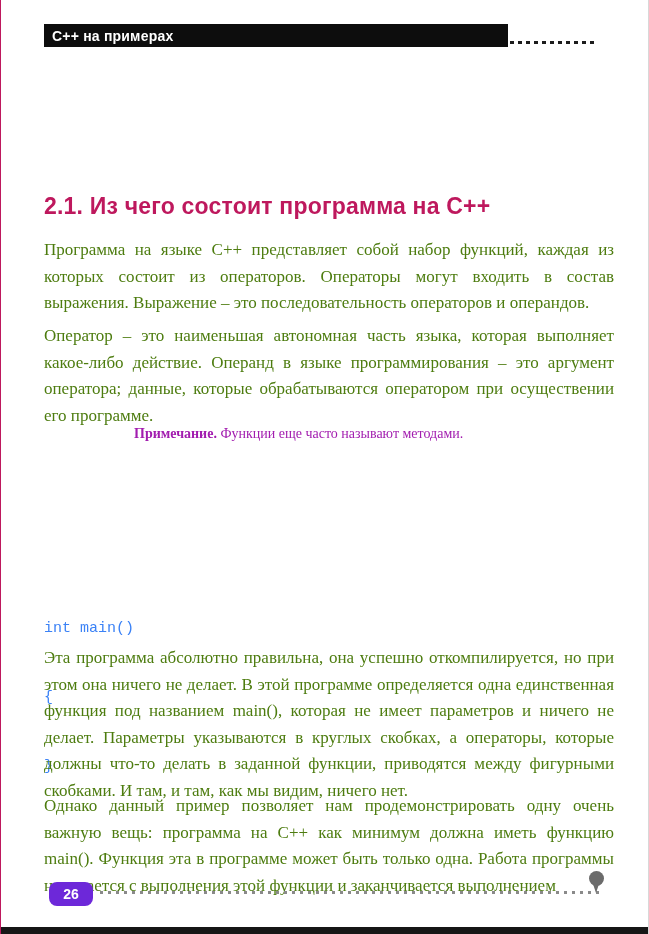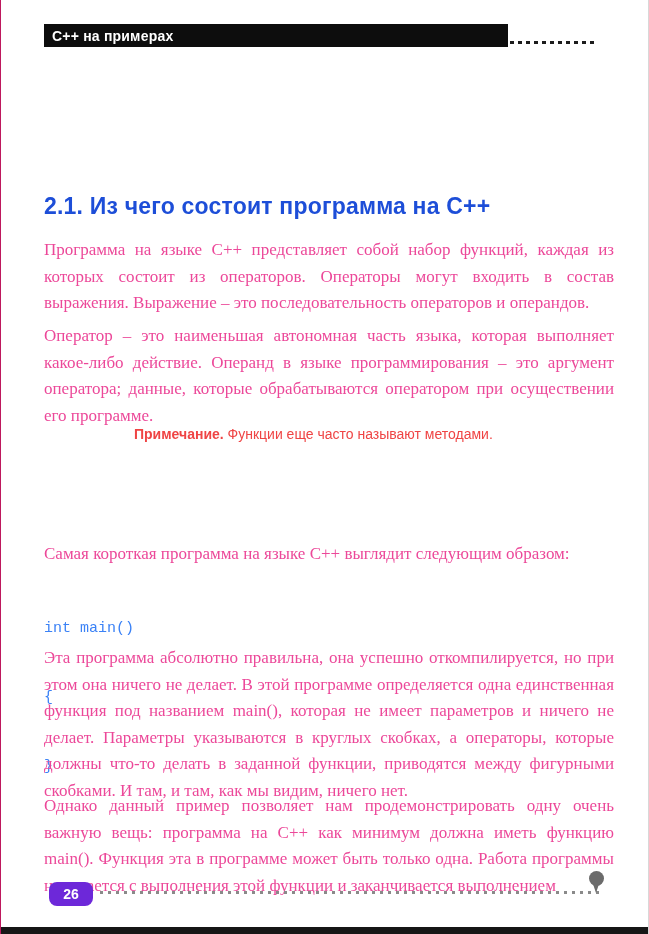--- a/index.html
+++ b/index.html
@@ -31,31 +31,31 @@
   .header-dots {
     position:absolute; left:509px; top:41px;
     width:87px; height:3px;
     background:repeating-linear-gradient(90deg,#1c1c1c 0 4px, transparent 4px 8px);
   }
   
   .abs { position:absolute; left:43px; width:570px; }
   .section-heading {
     font-family:"Liberation Sans", sans-serif;
     font-weight:bold; font-size:23px;
-    color:#1d4ed8; letter-spacing:0.2px;
+    color:#be185d; letter-spacing:0.2px;
   }
   .body-par {
     font-size:17px; line-height:26.5px;
     text-align:justify;
-    color:#ec4899;
+    color:#4d7c0f;
   }
   .note-line {
     position:absolute; left:133px; top:426px;
-    font-family:Liberation Sans, sans-serif;
-    font-size:14px; color:#ef4444;
+    font-family:Liberation Serif, serif;
+    font-size:14px; color:#a21caf;
   }
   .note-label { font-weight:bold; }
   .code-block {
     font-family:"Liberation Mono","DejaVu Sans Mono", monospace;
     font-size:15px; line-height:23px;
     color:#3b82f6; white-space:pre;
   }
   
   .page-badge {
     position:absolute; left:48px; top:882px;
@@ -100,21 +100,20 @@
 
   <h1 class="abs section-heading" style="top:193px;">2.1. Из чего состоит программа на C++</h1>
 
   <p class="abs body-par" style="top:237px;">Программа на языке C++ представляет собой набор функций, каждая из которых состоит из операторов. Операторы могут входить в состав выражения. Выражение – это последовательность операторов и операндов.</p>
 
   <p class="abs body-par" style="top:323px;">Оператор – это наименьшая автономная часть языка, которая выполняет какое-либо действие. Операнд в языке программирования – это аргумент оператора; данные, которые обрабатываются оператором при осуществении его программе.</p>
 
   <p class="note-line"><span class="note-label">Примечание.</span><span> Функции еще часто называют методами.</span></p>
 
 
-  <p class="abs body-par" style="top:541px;">Самая короткая программа на языке C++ выглядит следующим образом:</p>
 
   <div class="abs code-block" style="top:571px;">
     <div>int main()</div>
     <div>{</div>
     <div>}</div>
   </div>
 
   <p class="abs body-par" style="top:645px;">Эта программа абсолютно правильна, она успешно откомпилируется, но при этом она ничего не делает. В этой программе определяется одна единственная функция под названием main(), которая не имеет параметров и ничего не делает. Параметры указываются в круглых скобках, а операторы, которые должны что-то делать в заданной функции, приводятся между фигурными скобками. И там, и там, как мы видим, ничего нет.</p>
 
   <p class="abs body-par" style="top:793px;">Однако данный пример позволяет нам продемонстрировать одну очень важную вещь: программа на C++ как минимум должна иметь функцию main(). Функция эта в программе может быть только одна. Работа программы начинается с выполнения этой функции и заканчивается выполнением</p>

